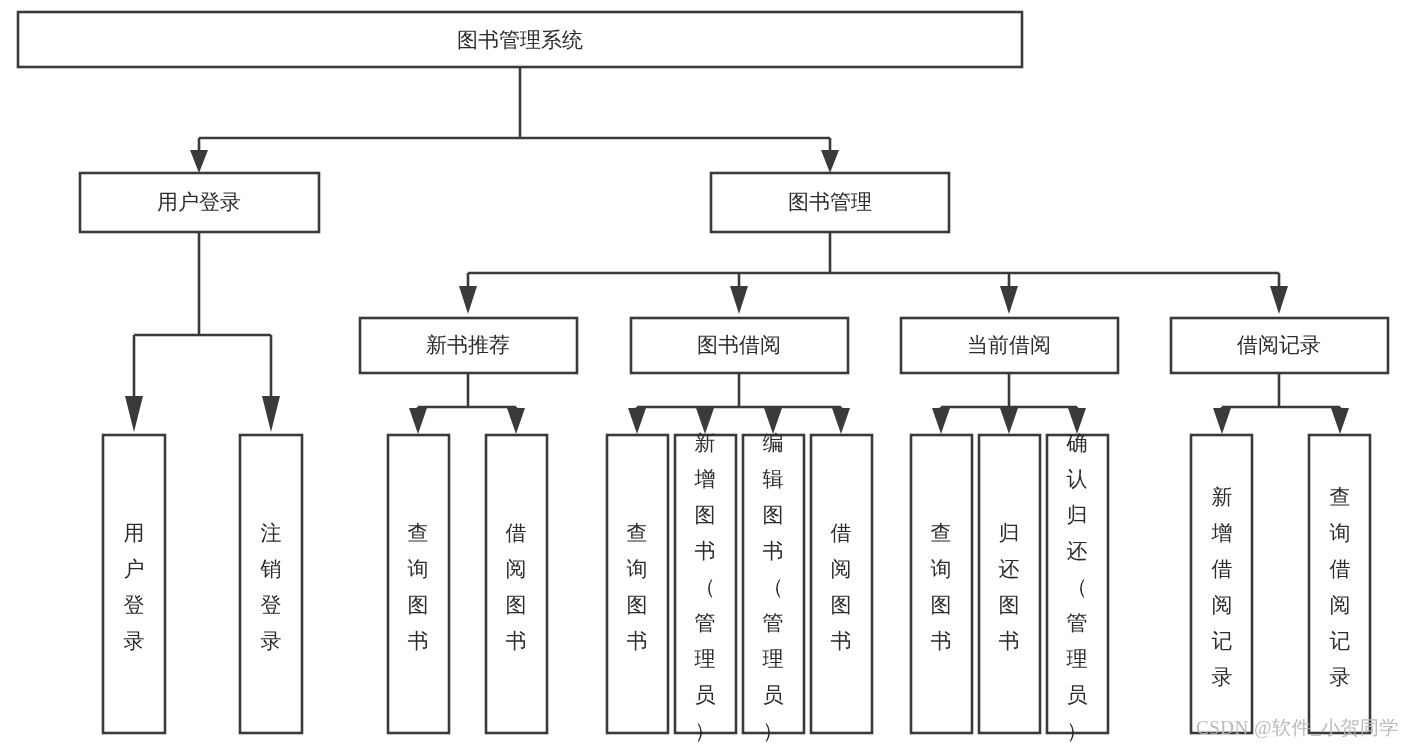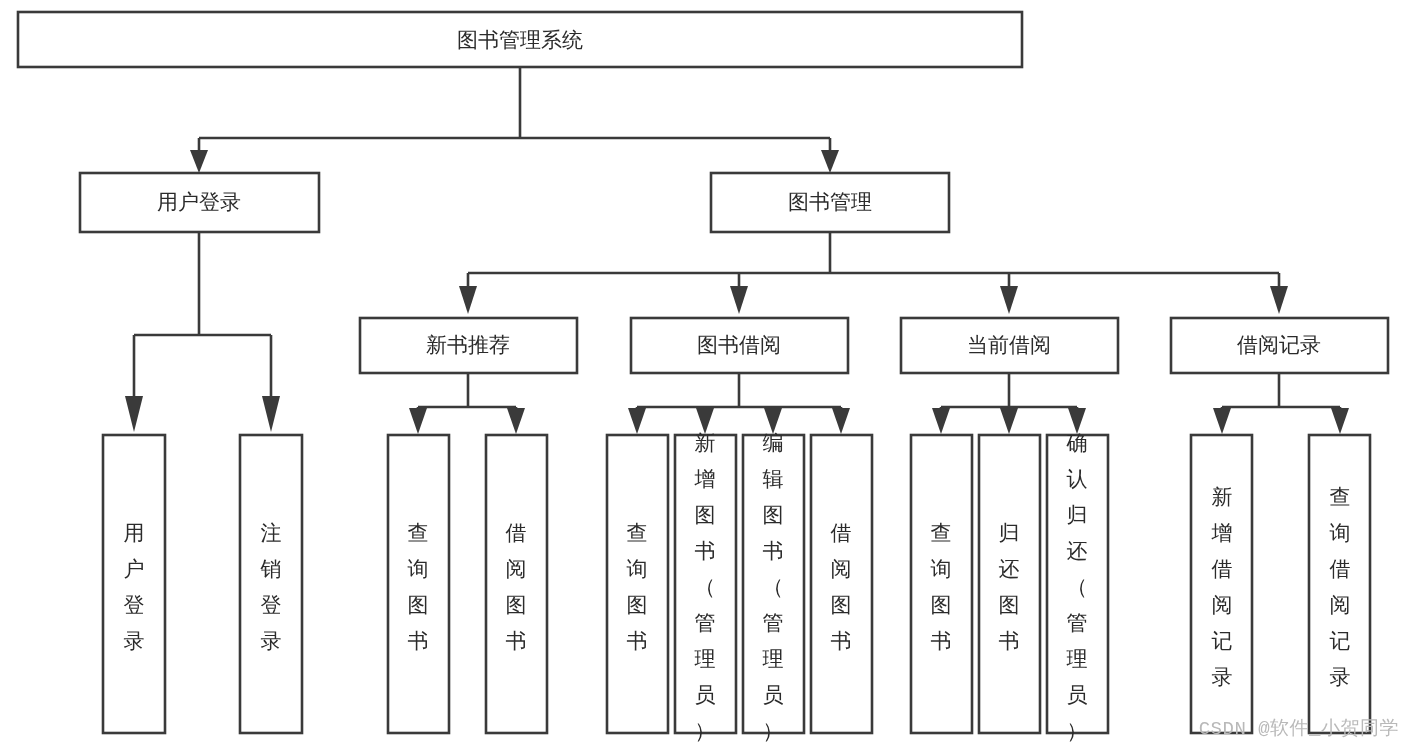--- a/index.html
+++ b/index.html
@@ -53,21 +53,21 @@
   .node-label-v {
     font-family: "Liberation Sans", "DejaVu Sans", sans-serif;
     font-size: 21px;
     fill: #2b2b2b;
     text-anchor: middle;
   }
   .watermark {
     position: absolute;
     right: 6px;
     bottom: 6px;
-    font-family: Liberation Mono, monospace;
+    font-family: Liberation Serif, serif;
     font-size: 19px;
     color: #b9b9b9;
     white-space: nowrap;
     letter-spacing: 0.5px;
     user-select: none;
   }
 </style>
 </head>
 <body>
 

